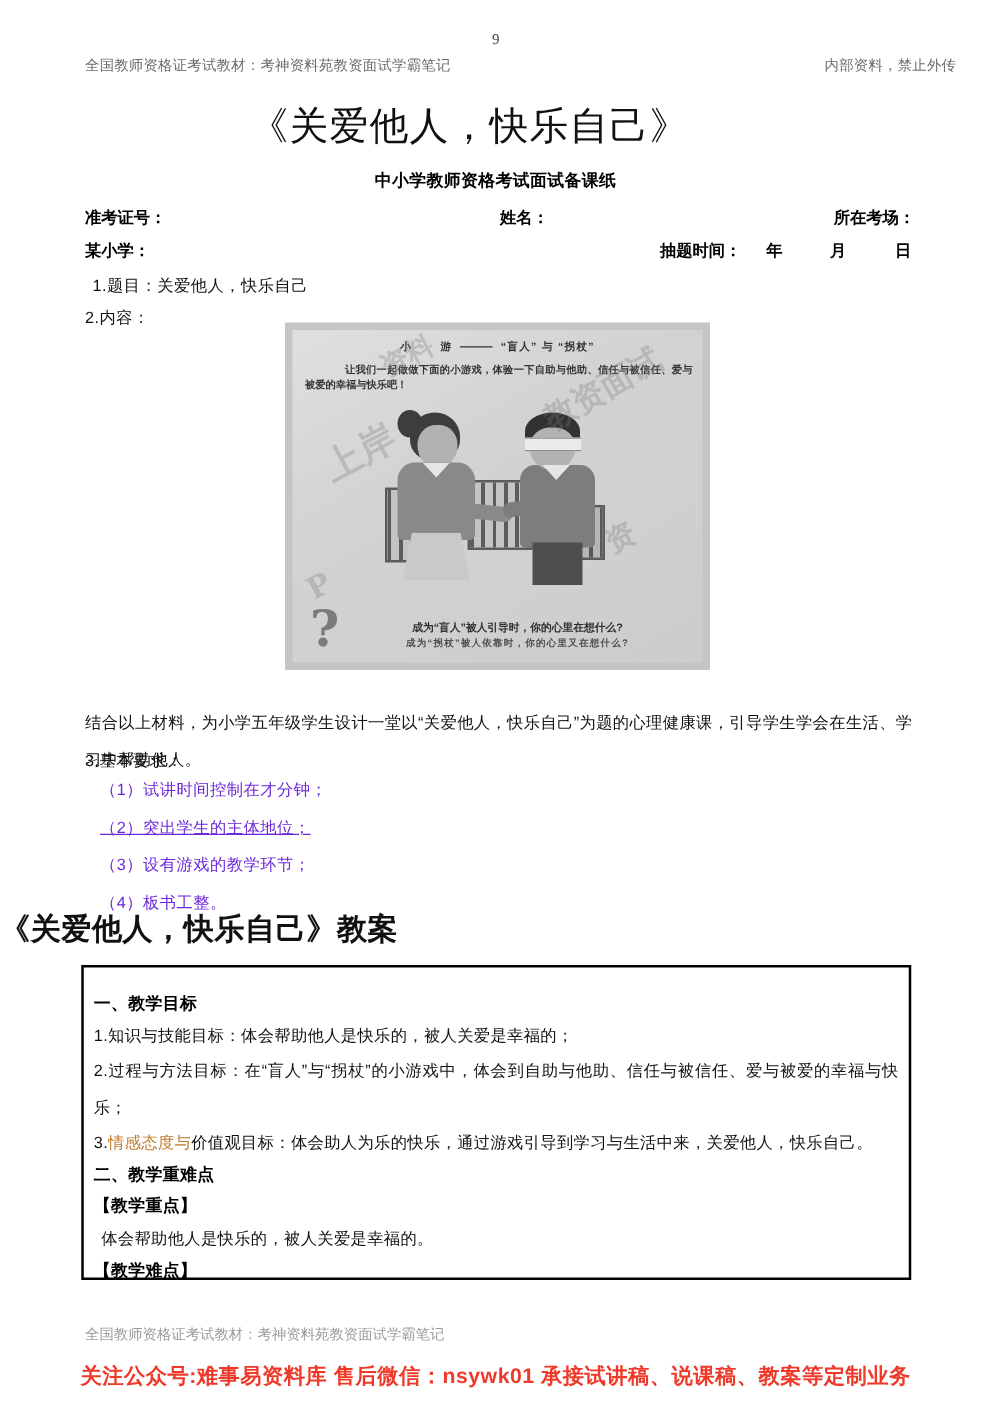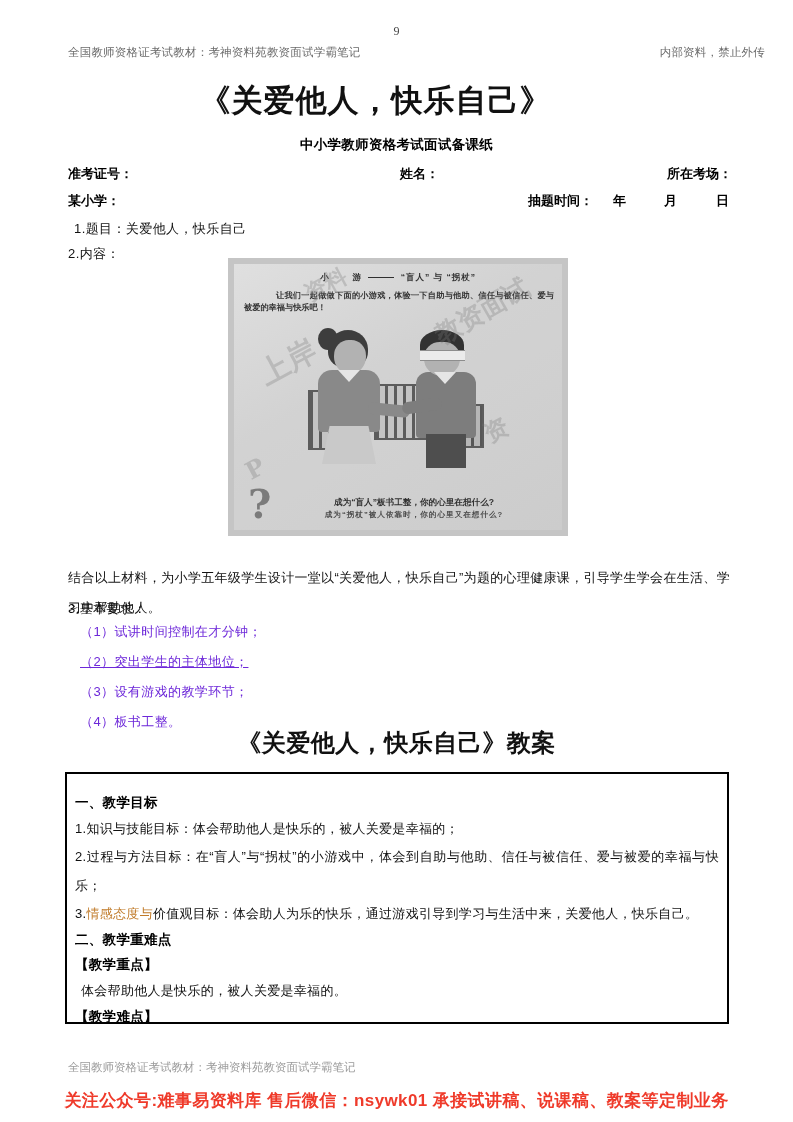--- a/index.html
+++ b/index.html
@@ -54,21 +54,21 @@
 
   
   .doc-title {
     position: absolute;
     top: 80px;
     left: 0;
     width: 751px;
     text-align: center;
     font-size: 31px;
     font-family: "DejaVu Serif", serif;
-    font-weight: 700;
+    font-weight: 400;
     letter-spacing: 1px;
     color: #111;
   }
   .doc-subtitle {
     position: absolute;
     top: 136px;
     left: 0;
     width: 793px;
     text-align: center;
     font-size: 13.5px;
@@ -279,21 +279,20 @@
   #req-2 { top: 653px; text-decoration: underline; }
   #req-3 { top: 683px; }
   #req-4 { top: 713px; }
 
   
   .plan-title {
     position: absolute;
     top: 727px;
     left: 0;
     width: 793px;
-    text-align: center;
     font-size: 24px;
     font-family: Liberation Mono, monospace;
     font-weight: 700;
     color: #111;
     letter-spacing: 0.5px;
   }
   .plan-box {
     position: absolute;
     left: 65px;
     top: 772px;
@@ -410,21 +409,21 @@
         <div class="boy-legs"></div>
         <div class="boy-hair"></div>
         <div class="boy-face"></div>
         <div class="boy-blindfold"></div>
         <div class="boy-collar"></div>
         <div class="boy-arm"></div>
       </div>
 
       <div class="qmark">?</div>
       <div class="scan-question">
-        <div>成为“盲人”板书工整，你的心里在想什么?</div>
+        <div>成为“盲人”被人引导时，你的心里在想什么?</div>
         <div class="q2">成为“拐杖”被人依靠时，你的心里又在想什么?</div>
       </div>
 
       <div class="wm" style="left:24px; top:78px; font-size:30px; transform:rotate(-28deg);">上岸</div>
       <div class="wm" style="left:196px; top:30px; font-size:26px; transform:rotate(-30deg);">教资面试</div>
       <div class="wm" style="left:70px; top:6px; font-size:22px; transform:rotate(-28deg);">资料</div>
       <div class="wm" style="left:250px; top:150px; font-size:24px; transform:rotate(-28deg);">资</div>
       <div class="wm" style="left:12px; top:190px; font-size:24px; transform:rotate(-28deg);">P</div>
     </div>
   </div>

